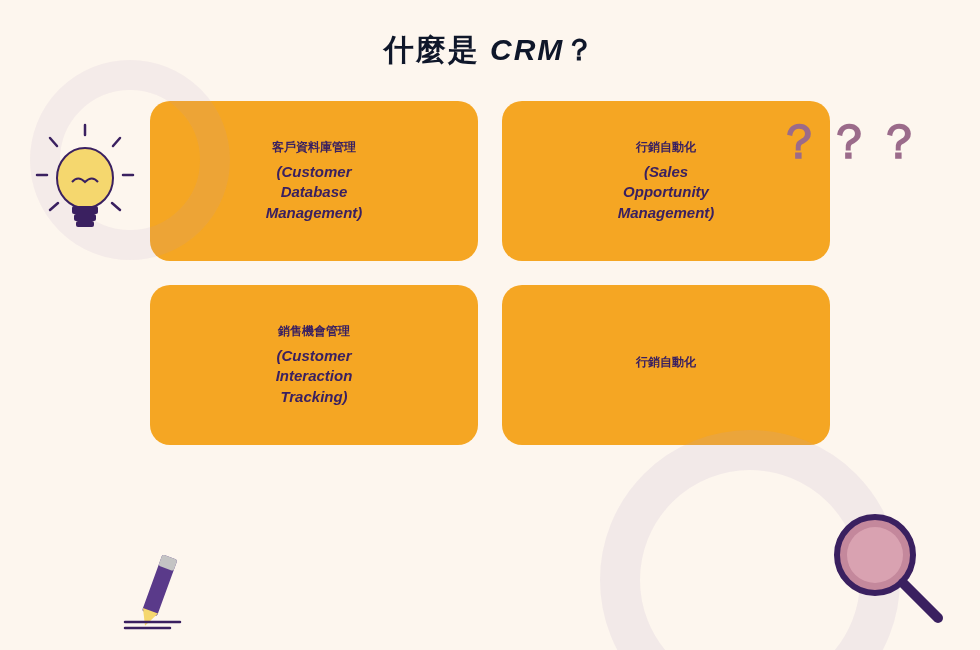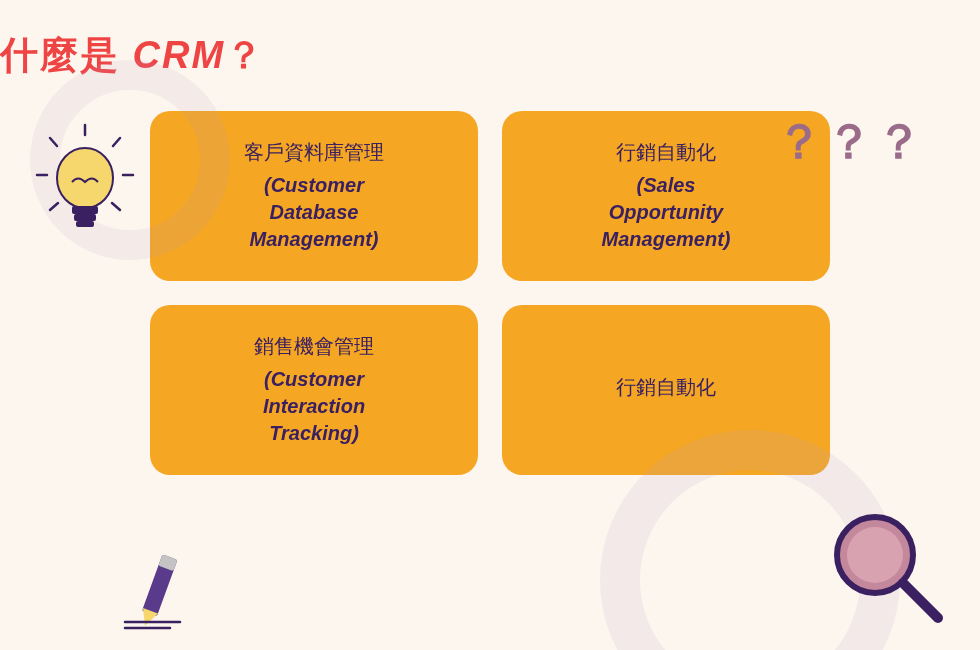--- a/index.html
+++ b/index.html
@@ -65,24 +65,24 @@
     
     .pencil {
       position: absolute;
       left: 120px;
       bottom: 20px;
       width: 80px;
       height: 80px;
     }
 
     .page-title {
-      text-align: left;
+      text-align: center;
       padding-top: 30px;
-      font-size: 38px;
-      color: #ef4444;
+      font-size: 30px;
+      color: #0f172a;
       letter-spacing: 2px;
     }
 
     .page-title .crm {
       font-weight: 900;
       font-style: italic;
     }
 
     .cards-grid {
       display: grid;
@@ -98,28 +98,28 @@
       padding: 28px 24px;
       text-align: center;
       min-height: 160px;
       display: flex;
       flex-direction: column;
       align-items: center;
       justify-content: center;
     }
 
     .card .chinese-title {
-      font-size: 20px;
+      font-size: 12px;
       color: #3a2060;
       margin-bottom: 6px;
-      font-weight: 400;
+      font-weight: 700;
     }
 
     .card .english-title {
-      font-size: 20px;
+      font-size: 15px;
       font-weight: 900;
       color: #3a2060;
       line-height: 1.35;
       font-style: italic;
     }
 
     
     .bulb-glow {
       fill: #f5d76e;
       stroke: #3a2060;

